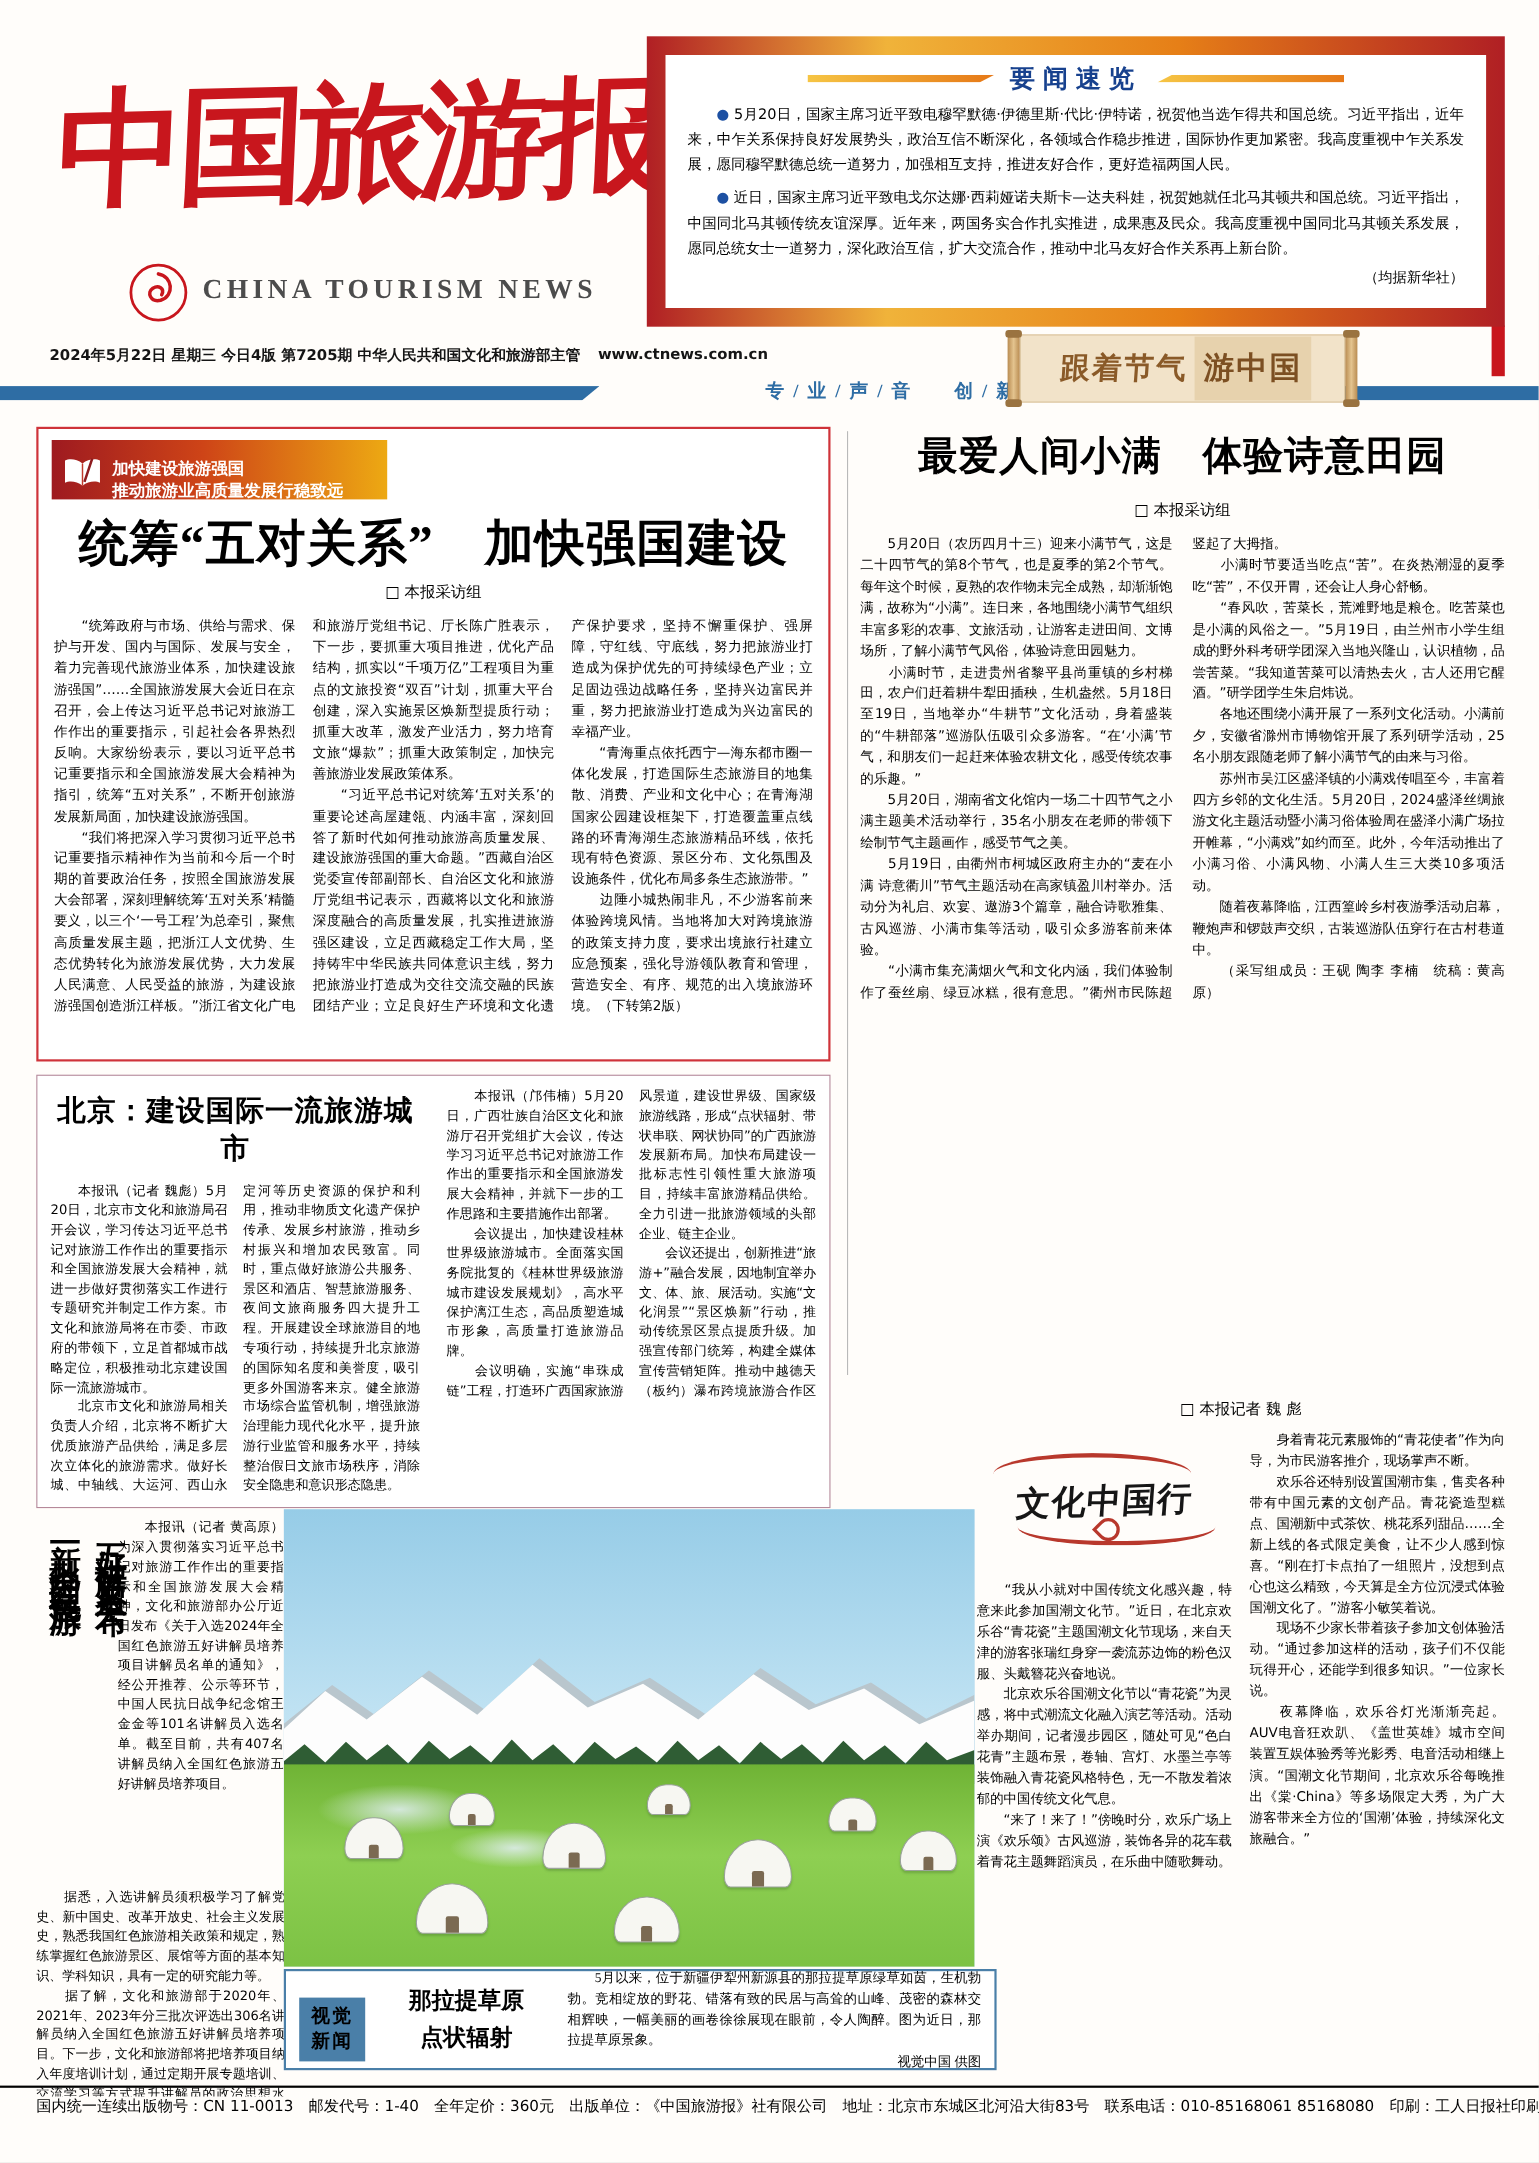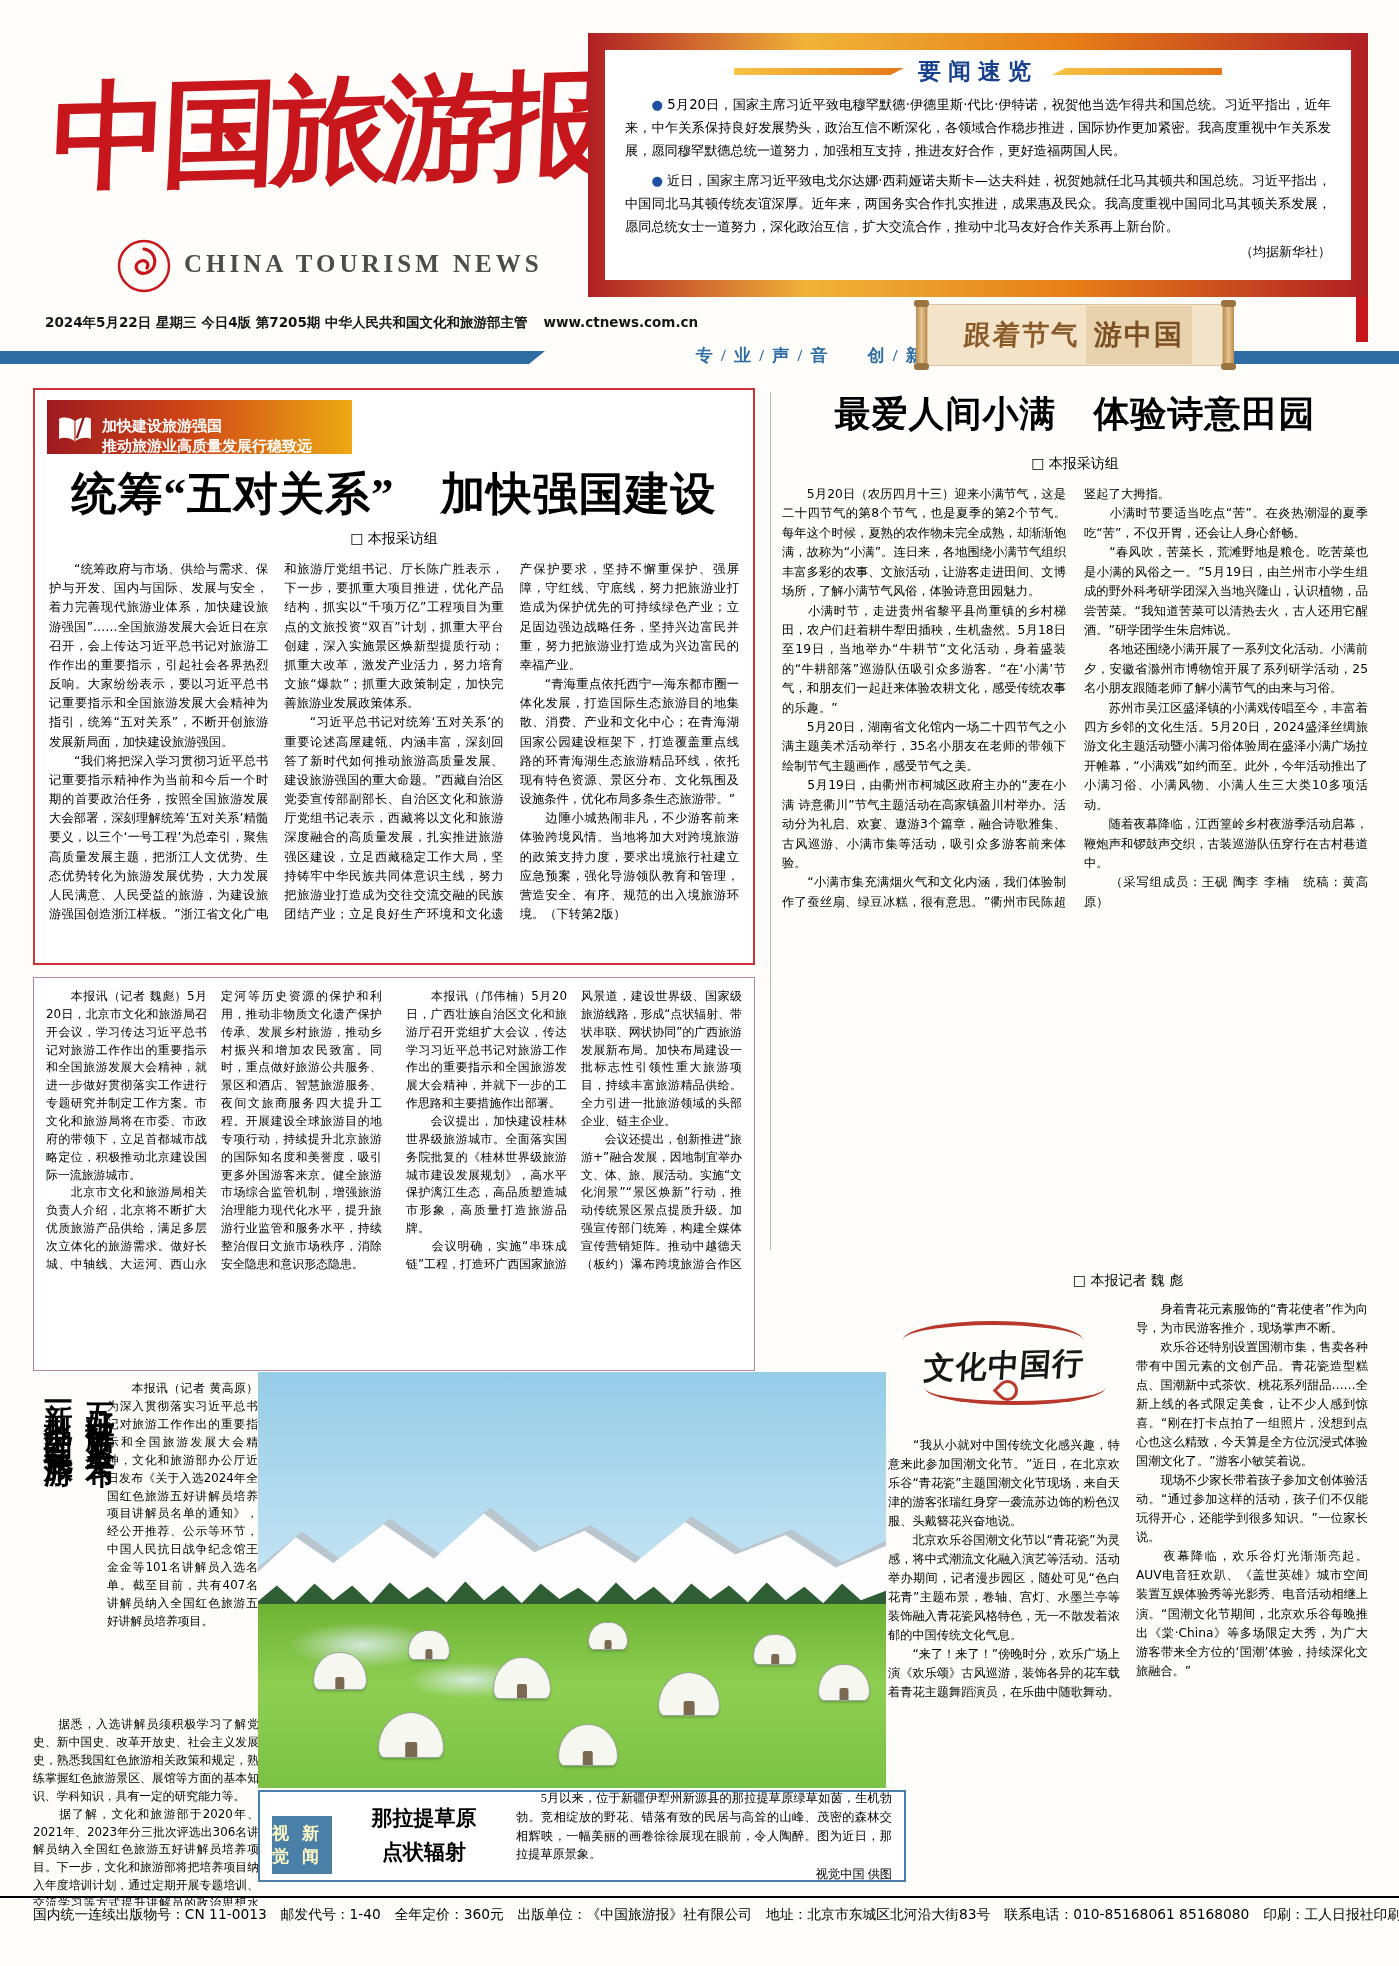--- a/index.html
+++ b/index.html
@@ -94,22 +94,22 @@
   .grass{position:absolute;left:0;top:232px;width:100%;height:184px;
       background:linear-gradient(#6fb335,#8ecf52 45%,#7cc244);}
   .flowers{position:absolute;border-radius:50%;background:radial-gradient(rgba(226,238,244,.85),rgba(226,238,244,0) 70%);}
   .yurt{position:absolute;background:#f7f7f2;border:1px solid #9aa39a;
       border-radius:50% 50% 6px 6px / 78% 78% 10px 10px;box-shadow:0 2px 2px rgba(40,80,30,.25);}
   .yurt::after{content:"";position:absolute;left:50%;bottom:0;transform:translateX(-50%);
       width:18%;height:34%;background:#7b6a52;border-radius:2px 2px 0 0;}
   
   .capbox{position:absolute;left:258px;top:1790px;width:648px;height:92px;border:2px solid #4a7fa8;
       box-sizing:border-box;background:#fff;display:flex;align-items:center;gap:16px;padding:6px 12px;}
-  .visbadge{width:60px;height:58px;background:#4a7fa8;color:#fef9c3;font-weight:800;font-size:17px;line-height:1.35;
-      display:flex;flex-direction:row;align-items:center;justify-content:center;align-self:flex-end;letter-spacing:2px;}
+  .visbadge{width:60px;height:58px;background:#4a7fa8;color:#000000;font-weight:800;font-size:17px;line-height:1.35;
+      display:flex;flex-direction:column;align-items:center;justify-content:center;align-self:flex-end;letter-spacing:2px;}
   .cap-title{width:152px;text-align:center;font-family:"Liberation Serif",serif;font-weight:800;
       font-size:21px;line-height:1.6;color:#000;}
   .cap-textwrap{flex:1;align-self:center;}
   .cap-text{font-size:12.2px;line-height:1.55;text-align:justify;font-family:"Liberation Serif",serif;color:#000;}
   .cap-credit{text-align:right;font-size:12.2px;font-family:"Liberation Serif",serif;margin-top:2px;color:#000;}
   
   .qh{position:absolute;left:888px;top:1258px;width:480px;}
   .qh-headline{text-align:center;font-family:"Liberation Serif",serif;font-weight:900;font-size:32px;
       letter-spacing:1px;color:#000;}
   .qh-byline{text-align:center;font-size:14px;margin:14px 0 10px;color:#000;}
@@ -183,20 +183,21 @@
     <div class="main-byline">□ 本报采访组</div>
     <div class="main-body">　　“统筹政府与市场、供给与需求、保护与开发、国内与国际、发展与安全，着力完善现代旅游业体系，加快建设旅游强国”……全国旅游发展大会近日在京召开，会上传达习近平总书记对旅游工作作出的重要指示，引起社会各界热烈反响。大家纷纷表示，要以习近平总书记重要指示和全国旅游发展大会精神为指引，统筹“五对关系”，不断开创旅游发展新局面，加快建设旅游强国。
 　　“我们将把深入学习贯彻习近平总书记重要指示精神作为当前和今后一个时期的首要政治任务，按照全国旅游发展大会部署，深刻理解统筹‘五对关系’精髓要义，以三个‘一号工程’为总牵引，聚焦高质量发展主题，把浙江人文优势、生态优势转化为旅游发展优势，大力发展人民满意、人民受益的旅游，为建设旅游强国创造浙江样板。”浙江省文化广电和旅游厅党组书记、厅长陈广胜表示，下一步，要抓重大项目推进，优化产品结构，抓实以“千项万亿”工程项目为重点的文旅投资“双百”计划，抓重大平台创建，深入实施景区焕新型提质行动；抓重大改革，激发产业活力，努力培育文旅“爆款”；抓重大政策制定，加快完善旅游业发展政策体系。
 　　“习近平总书记对统筹‘五对关系’的重要论述高屋建瓴、内涵丰富，深刻回答了新时代如何推动旅游高质量发展、建设旅游强国的重大命题。”西藏自治区党委宣传部副部长、自治区文化和旅游厅党组书记表示，西藏将以文化和旅游深度融合的高质量发展，扎实推进旅游强区建设，立足西藏稳定工作大局，坚持铸牢中华民族共同体意识主线，努力把旅游业打造成为交往交流交融的民族团结产业；立足良好生产环境和文化遗产保护要求，坚持不懈重保护、强屏障，守红线、守底线，努力把旅游业打造成为保护优先的可持续绿色产业；立足固边强边战略任务，坚持兴边富民并重，努力把旅游业打造成为兴边富民的幸福产业。
 　　“青海重点依托西宁—海东都市圈一体化发展，打造国际生态旅游目的地集散、消费、产业和文化中心；在青海湖国家公园建设框架下，打造覆盖重点线路的环青海湖生态旅游精品环线，依托现有特色资源、景区分布、文化氛围及设施条件，优化布局多条生态旅游带。”
 　　边陲小城热闹非凡，不少游客前来体验跨境风情。当地将加大对跨境旅游的政策支持力度，要求出境旅行社建立应急预案，强化导游领队教育和管理，营造安全、有序、规范的出入境旅游环境。（下转第2版）</div>
   </div>
 
   <div class="box2">
     <div class="half l">
+      <div class="half-headline">北京：建设国际一流旅游城市</div>
       <div class="half-body">　　本报讯（记者 魏彪）5月20日，北京市文化和旅游局召开会议，学习传达习近平总书记对旅游工作作出的重要指示和全国旅游发展大会精神，就进一步做好贯彻落实工作进行专题研究并制定工作方案。市文化和旅游局将在市委、市政府的带领下，立足首都城市战略定位，积极推动北京建设国际一流旅游城市。
 　　北京市文化和旅游局相关负责人介绍，北京将不断扩大优质旅游产品供给，满足多层次立体化的旅游需求。做好长城、中轴线、大运河、西山永定河等历史资源的保护和利用，推动非物质文化遗产保护传承、发展乡村旅游，推动乡村振兴和增加农民致富。同时，重点做好旅游公共服务、景区和酒店、智慧旅游服务、夜间文旅商服务四大提升工程。开展建设全球旅游目的地专项行动，持续提升北京旅游的国际知名度和美誉度，吸引更多外国游客来京。健全旅游市场综合监管机制，增强旅游治理能力现代化水平，提升旅游行业监管和服务水平，持续整治假日文旅市场秩序，消除安全隐患和意识形态隐患。
 　　下一步，北京市文化和旅游局将加强与相关部门和各区联动，形成政策合力，不断推动旅游业高质量发展，将旅游业发展成为支撑北京经济社会发展的新兴战略性支柱产业和具有显著时代特征的民生产业、幸福产业，为推动建设旅游强国体现首都担当，谱写北京篇章。</div>
     </div>
     <div class="half r">
       <div class="half-body">　　本报讯（邝伟楠）5月20日，广西壮族自治区文化和旅游厅召开党组扩大会议，传达学习习近平总书记对旅游工作作出的重要指示和全国旅游发展大会精神，并就下一步的工作思路和主要措施作出部署。
 　　会议提出，加快建设桂林世界级旅游城市。全面落实国务院批复的《桂林世界级旅游城市建设发展规划》，高水平保护漓江生态，高品质塑造城市形象，高质量打造旅游品牌。
 　　会议明确，实施“串珠成链”工程，打造环广西国家旅游风景道，建设世界级、国家级旅游线路，形成“点状辐射、带状串联、网状协同”的广西旅游发展新布局。加快布局建设一批标志性引领性重大旅游项目，持续丰富旅游精品供给。全力引进一批旅游领域的头部企业、链主企业。
 　　会议还提出，创新推进“旅游+”融合发展，因地制宜举办文、体、旅、展活动。实施“文化润景”“景区焕新”行动，推动传统景区景点提质升级。加强宣传部门统筹，构建全媒体宣传营销矩阵。推动中越德天（板约）瀑布跨境旅游合作区正式运营，开通、恢复和加密广西至主要国际客源地航线，稳步发展邮轮旅游。</div>
     </div>

